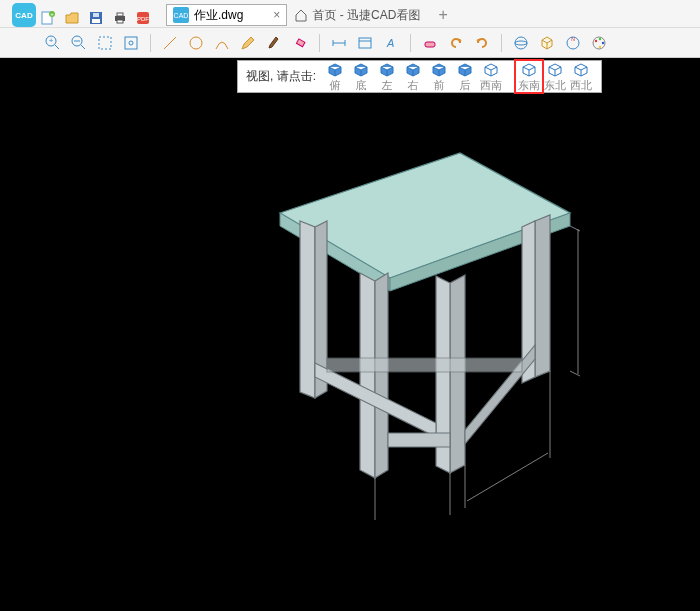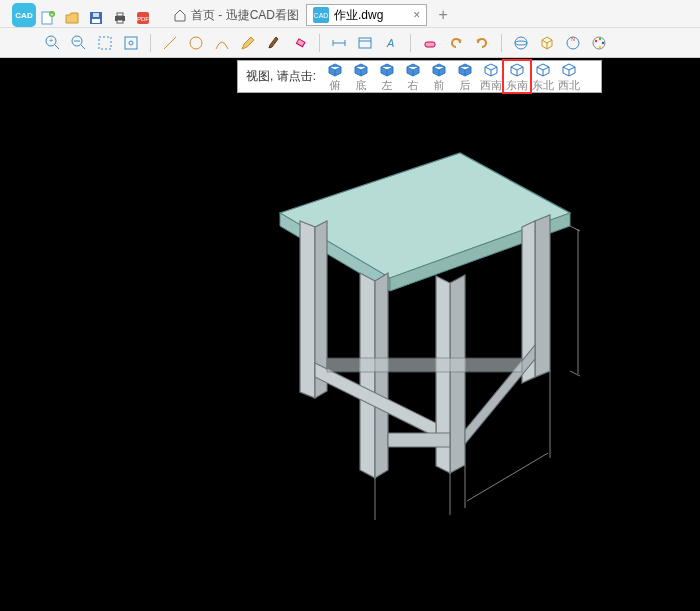--- a/index.html
+++ b/index.html
@@ -24,21 +24,21 @@
   .tbtn { width: 22px; height: 22px; margin: 0 2px; display:flex; align-items:center; justify-content:center; color:#3a8ac8; }
   .sep { width:1px; height:18px; background:#ccc; margin: 0 6px; }
 
   .canvas-area { position:relative; width:700px; height: calc(611px - 28px - 30px); background:#000; }
 
   .view-popup { position:absolute; left: 237px; top: 2px; width: 365px; height: 33px; background:#fff; border:1px solid #aaa; display:flex; align-items:center; box-shadow: 2px 2px 4px rgba(0,0,0,.3);}
   .view-popup .lbl { color:#333; padding: 0 6px 0 8px; }
   .view-cell { width: 26px; text-align:center; }
   .view-cell .ic { width:20px; height:18px; margin:0 auto; display:flex; align-items:center; justify-content:center; color:#2b77c0; }
   .view-cell .cap { font-size:11px; color:#888; line-height:13px; }
-  .view-cell.hl { outline: 2px solid #ff2a2a; outline-offset: 0; }
+  .view-cell.hl { outline: 2px solid #ff2a2a; outline-offset: 0; margin-left: 12px; }
   .view-cell.iso .ic { color:#2b77c0; }
 
   .scene { position:absolute; left: 210px; top: 55px; width: 400px; height: 440px; }
 </style>
 </head>
 <body>
 
 <div class="topbar">
   <div class="logo">CAD</div>
   <div class="qicon">
@@ -68,30 +68,30 @@
       </svg>
     </div>
   <div class="qicon">
       <svg class="svgico" width="16" height="14">
         <rect x="1" y="1" width="12" height="12" rx="2" fill="#e34b3d"></rect>
         <text x="7" y="10" font-size="6" fill="#fff" text-anchor="middle">PDF</text>
       </svg>
     </div>
 
   <div class="tabbar">
+    <div class="tab active">
+      <span class="badge">CAD</span>
+      <span>作业.dwg</span>
+      <span class="close">×</span>
+    </div>
     <div class="tab home">
       <svg class="house" viewBox="0 0 14 14">
           <path d="M2 7l5-5 5 5v6H2z" fill="none" stroke="#666"></path>
         </svg>
       <span>首页 - 迅捷CAD看图</span>
-    </div>
-    <div class="tab active">
-      <span class="badge">CAD</span>
-      <span>作业.dwg</span>
-      <span class="close">×</span>
     </div>
     <div class="tab plus">+</div>
   </div>
 </div>
 
 <div class="toolbar">
   <div class="tbtn">
       <svg width="16" height="16">
         <circle cx="6" cy="6" r="5" fill="none" stroke="#3a8ac8"></circle>
         <line x1="10" y1="10" x2="14" y2="14" stroke="#3a8ac8"></line>

